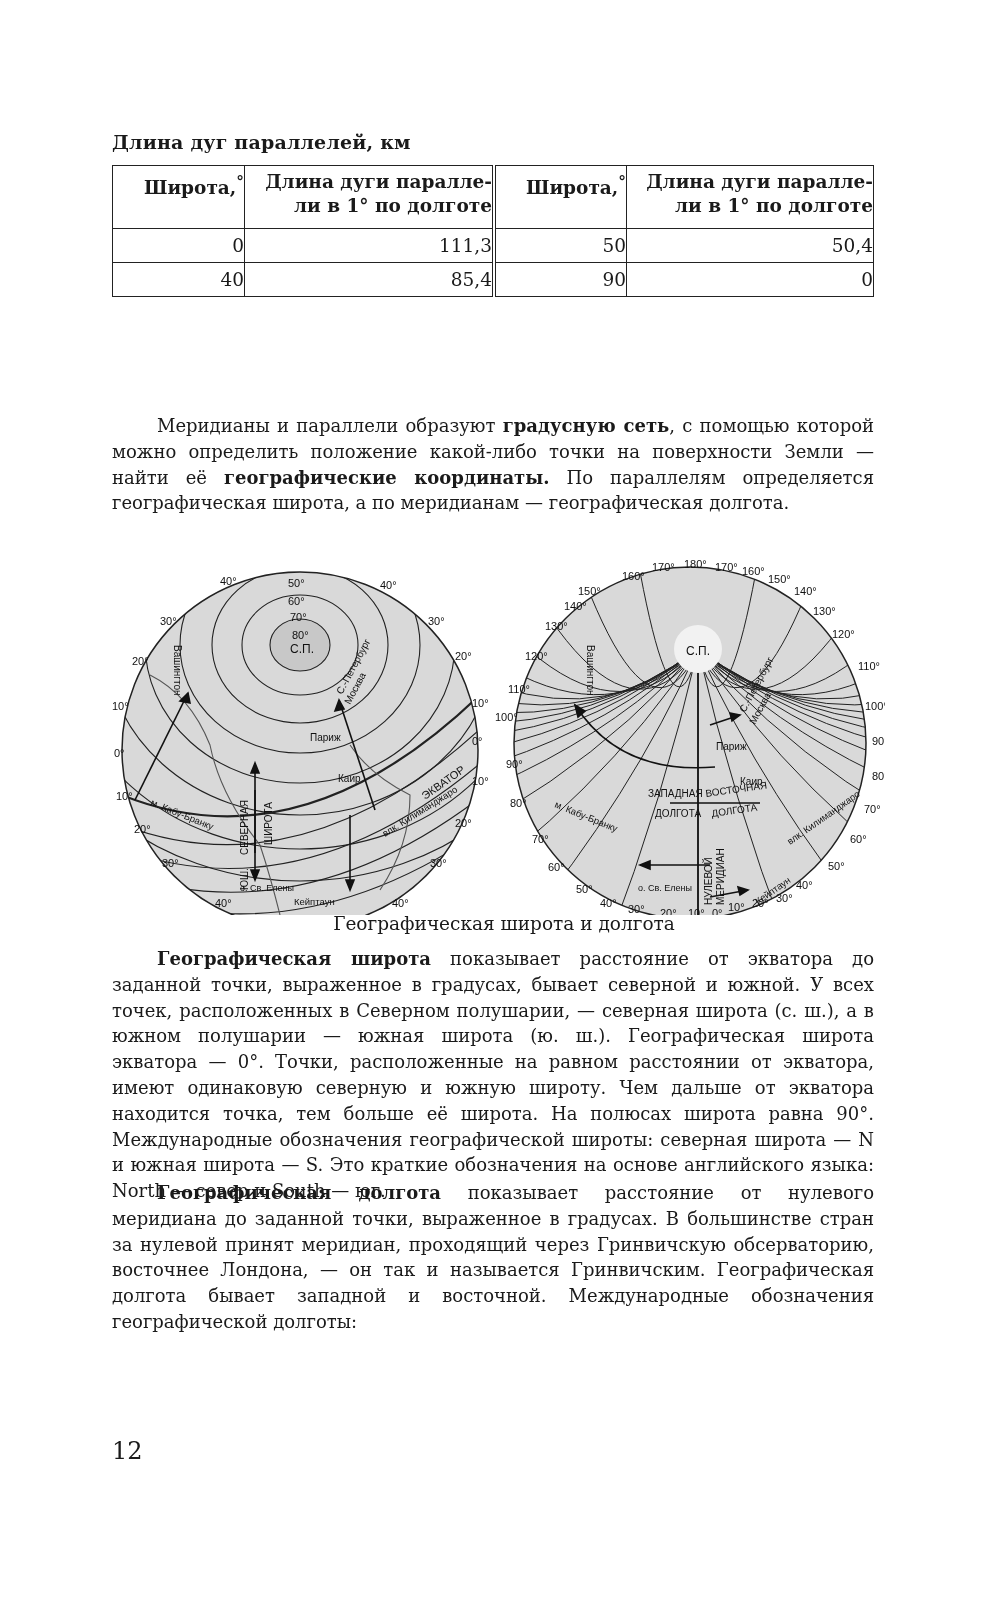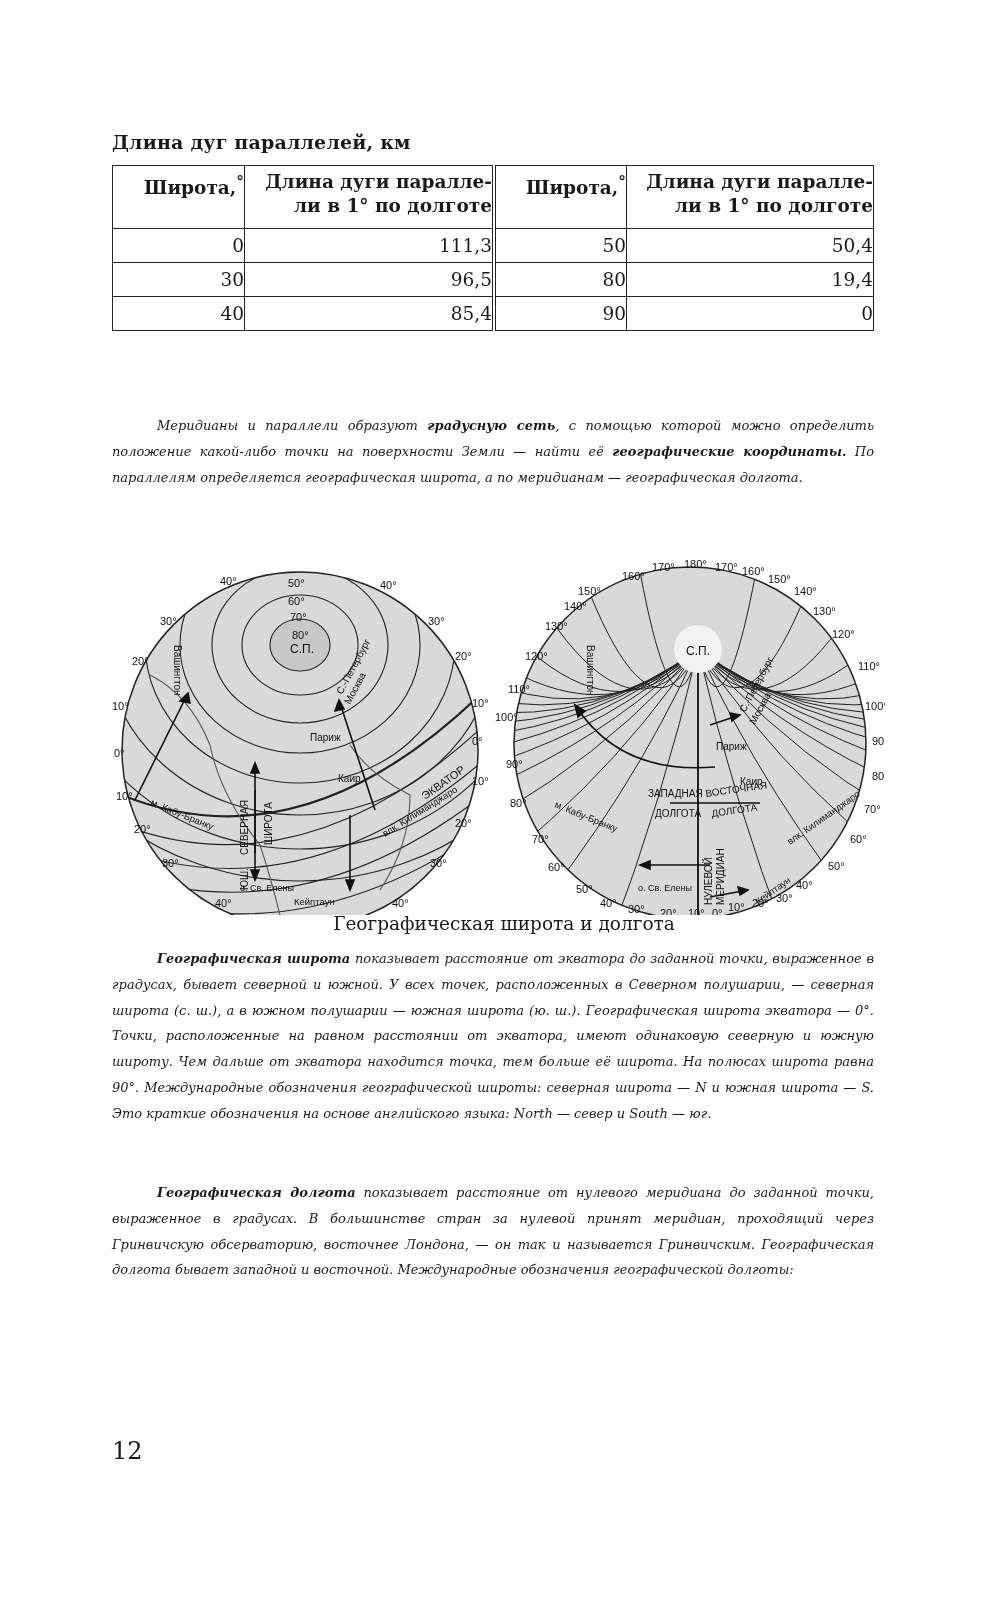--- a/index.html
+++ b/index.html
@@ -10,22 +10,22 @@
                  font-weight:bold; font-size:19px; letter-spacing:0.2px; }
   table.arcs { position:absolute; top:165px; left:0; width:762px; border-collapse:collapse;
                font-size:18.5px; }
   table.arcs td, table.arcs th { border:1.4px solid #222; text-align:right; padding:0; }
   table.arcs th { font-weight:bold; height:58px; line-height:24px; vertical-align:top; padding-top:4px; }
   table.arcs td { height:33px; }
   table.arcs .c1 { width:131px; }
   table.arcs .c2 { width:247px; }
   table.arcs .c3 { width:130px; }
   table.arcs .sep { border-right:4px double #222; }
-  .para { position:absolute; left:0; width:762px; font-size:13px; line-height:25.8px;
-          text-align:justify;font-style:italic; }
+  .para { position:absolute; left:0; width:762px; font-size:18px; line-height:25.8px;
+          text-align:justify; }
   .para p { margin:0; text-indent:45px; }
   b { font-weight:bold; }
   .figure { position:absolute; top:545px; left:0; width:762px; height:370px; }
   .caption { position:absolute; top:913px; left:11px; width:762px; text-align:center; font-size:18.5px; }
   .pagenum { position:absolute; left:0; top:1437px; font-size:24px; }
   svg text { font-family:"Liberation Sans", sans-serif; }
 </style>
 </head>
 <body>
 
@@ -41,26 +41,20 @@
         <th class="c3"><span>Широта,</span><sup>°</sup></th>
         <th><span>Длина дуги парал­ле-</span><br><span>ли в 1° по долготе</span></th>
       </tr>
     </thead>
     <tbody>
       <tr>
         <td>0</td>
         <td class="sep">111,3</td>
         <td>50</td>
         <td>50,4</td>
-      </tr>
-      <tr>
-        <td>30</td>
-        <td class="sep">96,5</td>
-        <td>80</td>
-        <td>19,4</td>
       </tr>
       <tr>
         <td>40</td>
         <td class="sep">85,4</td>
         <td>90</td>
         <td>0</td>
       </tr>
     </tbody>
   </table>
 

